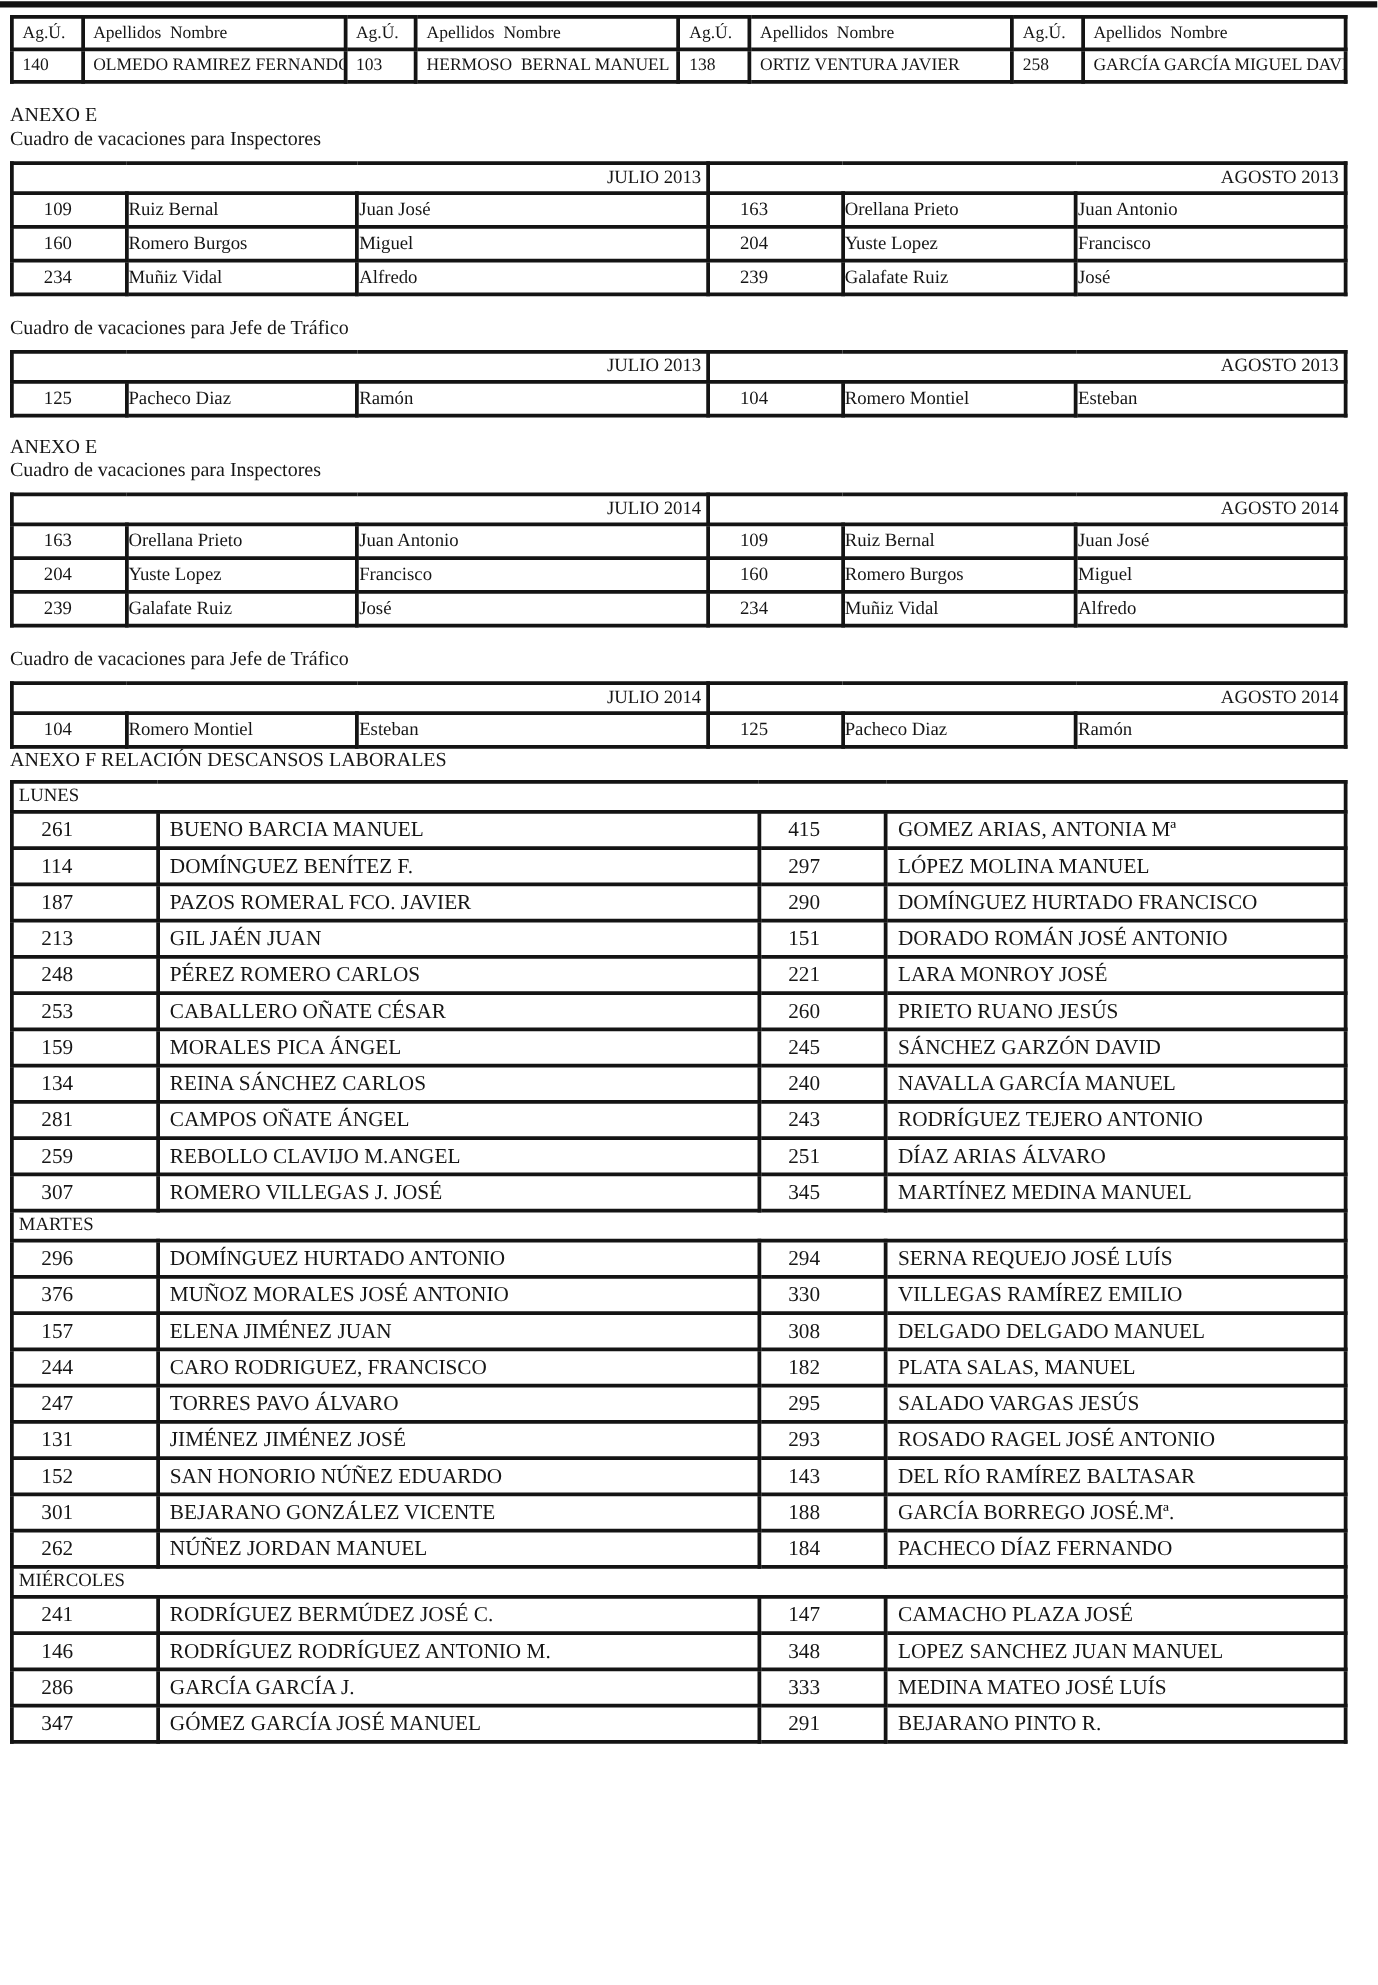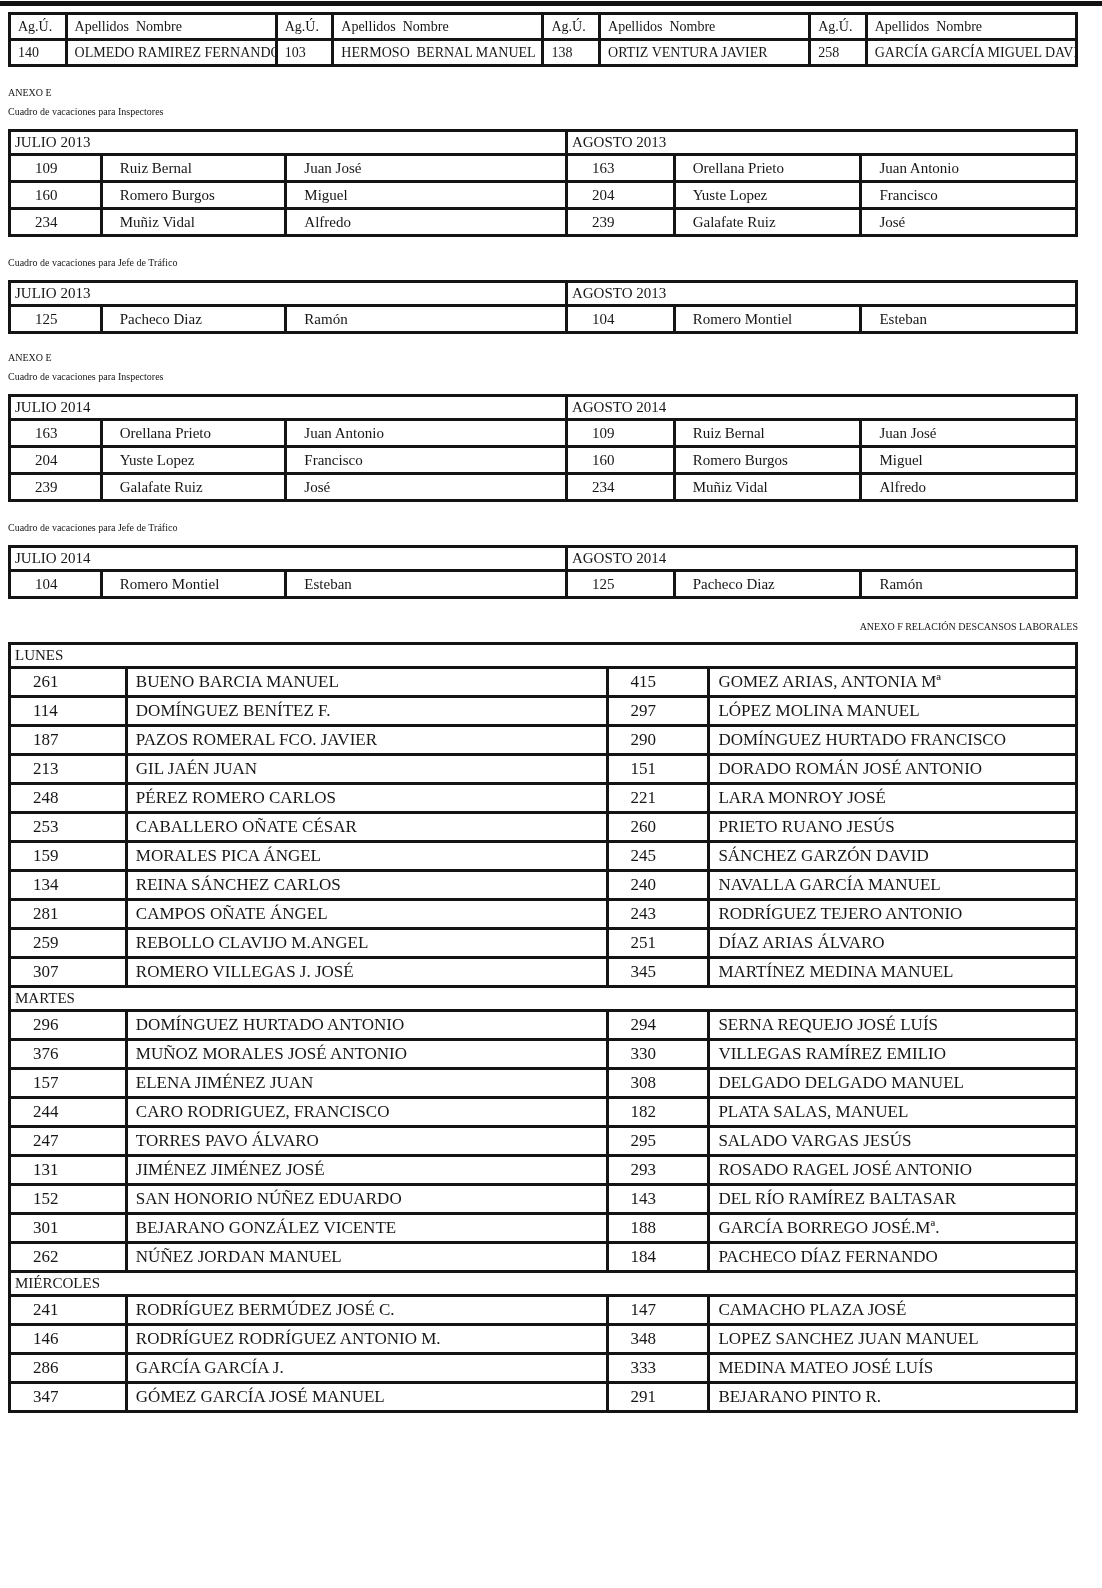--- a/index.html
+++ b/index.html
@@ -16,34 +16,34 @@
   table { border-collapse: collapse; width: 100%; table-layout: fixed; }
   table, td { border: 3px solid #141414; }
   td { padding: 0 4px 0 8px; overflow: hidden; white-space: pre; vertical-align: middle; }
 
   
   .roster td { height: 26px; font-size: 14px; padding-left: 7px; }
 
   
   .vac { margin-top: 0; }
   .vac td { height: 27px; font-size: 15px; }
-  .vac .month { height: 24px; text-align: left; padding-left: 4px; }
+  .vac .month { height: 24px; text-align: right; padding-left: 4px; }
   .vac .num { padding-left: 24px; font-family: Liberation Serif, serif; }
-  .vac .txt { padding-left: 17px; }
+  .vac .txt { padding-left: 0; }
 
   
   .df td { height: 29px; font-size: 17px; }
   .df .day { height: 24px; font-size: 15px; text-align: left; padding-left: 4px; }
   .df .num { padding-left: 22px; }
   .df .name { }
 
-  .heading { font-size: 10px; line-height: 19px; }
+  .heading { font-size: 16px; line-height: 19px; }
   .mt14 { margin-top: 14px; }
   .mt16 { margin-top: 16px; }
-  .mt10 { margin-top: 18px; text-align: right; }
+  .mt10 { margin-top: 0; }
   .mb8 { margin-bottom: 8px; }
   .mb6 { margin-bottom: 6px; }
 </style>
 </head>
 <body>
 
 <div class="top-rule"></div>
 
 <div class="page">
 

